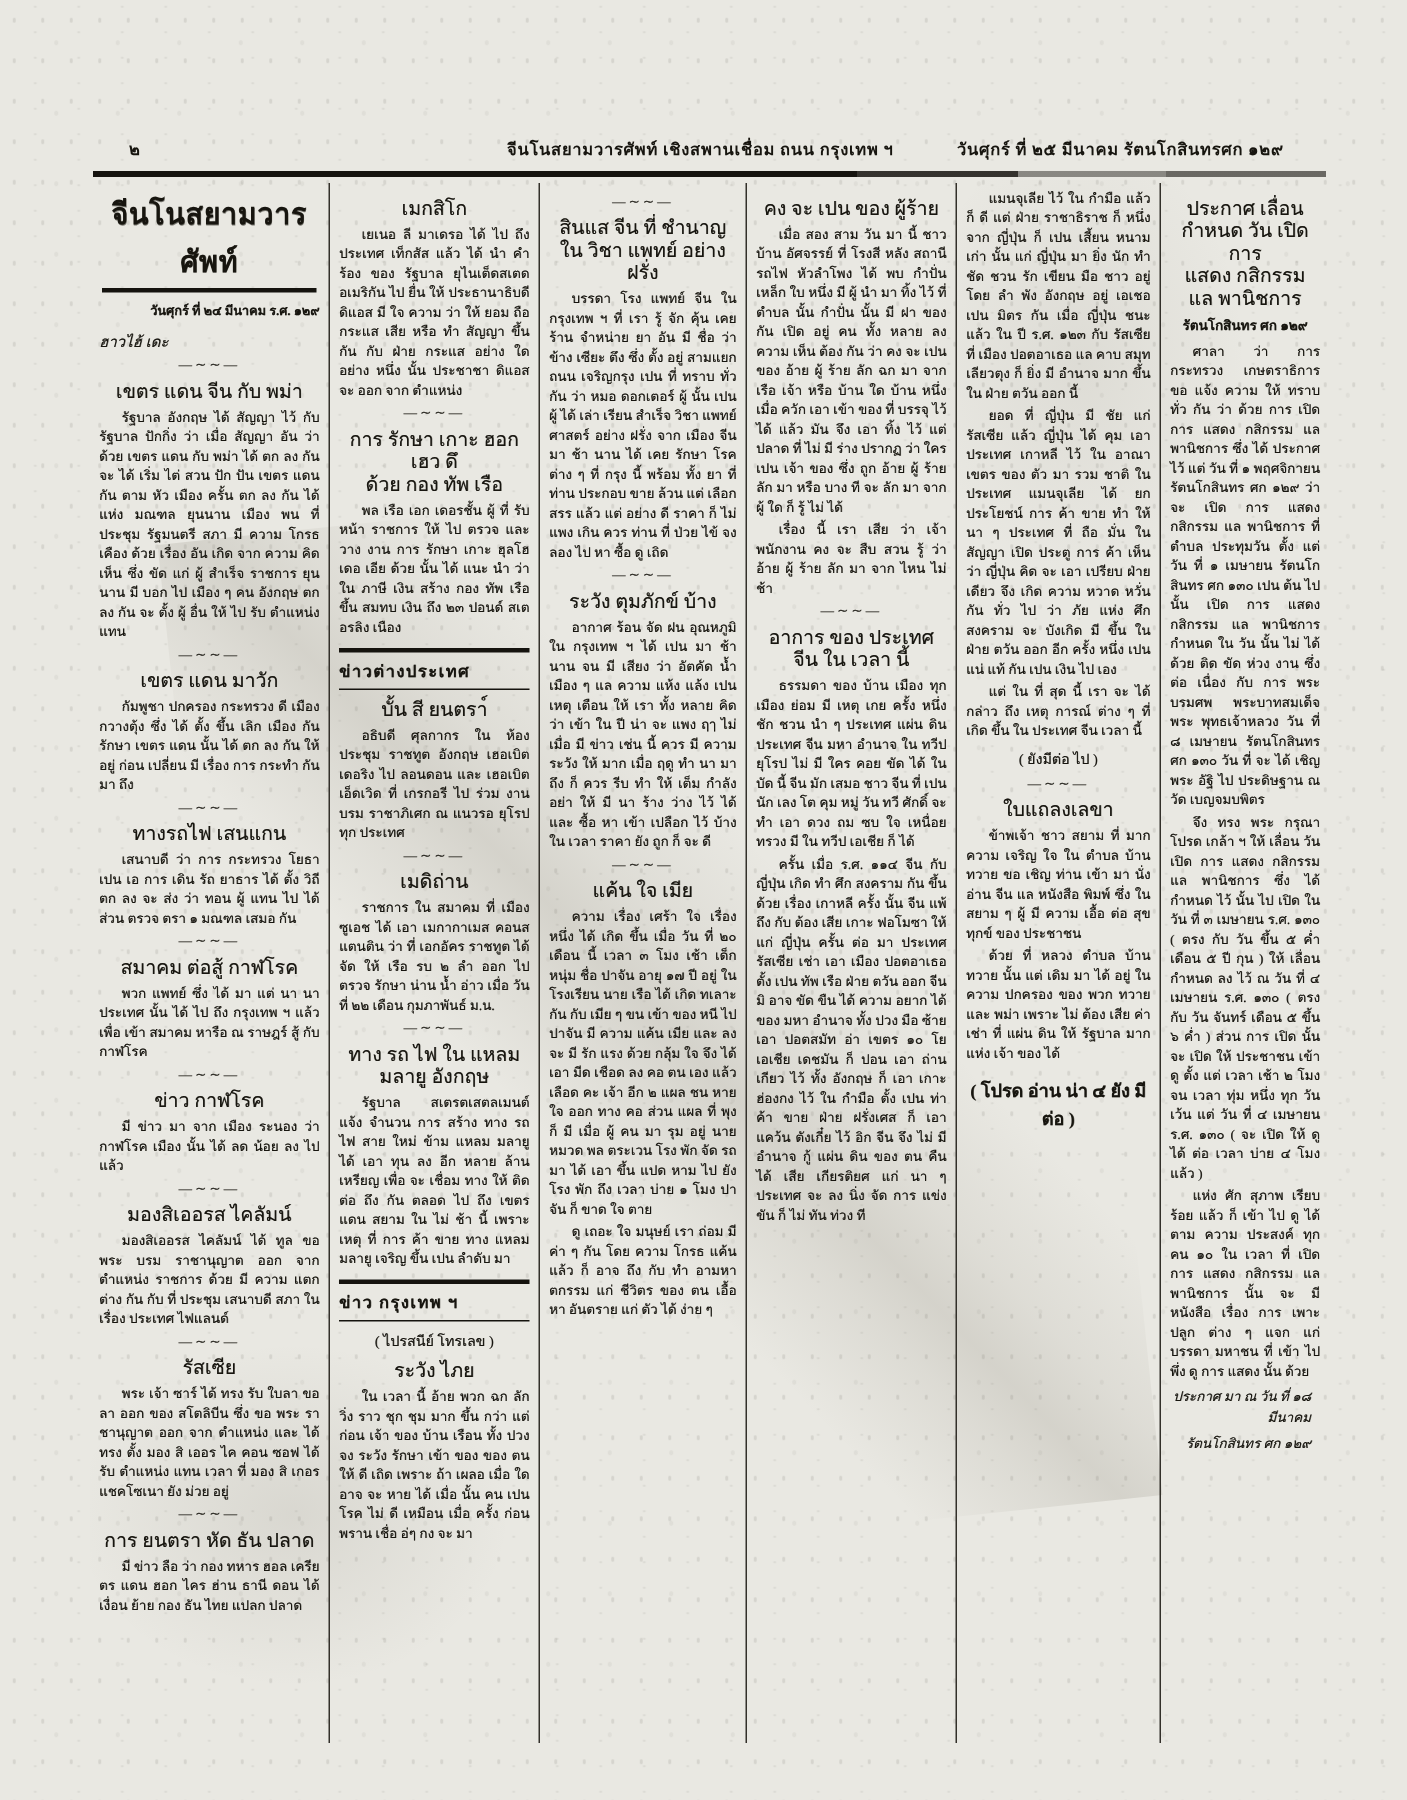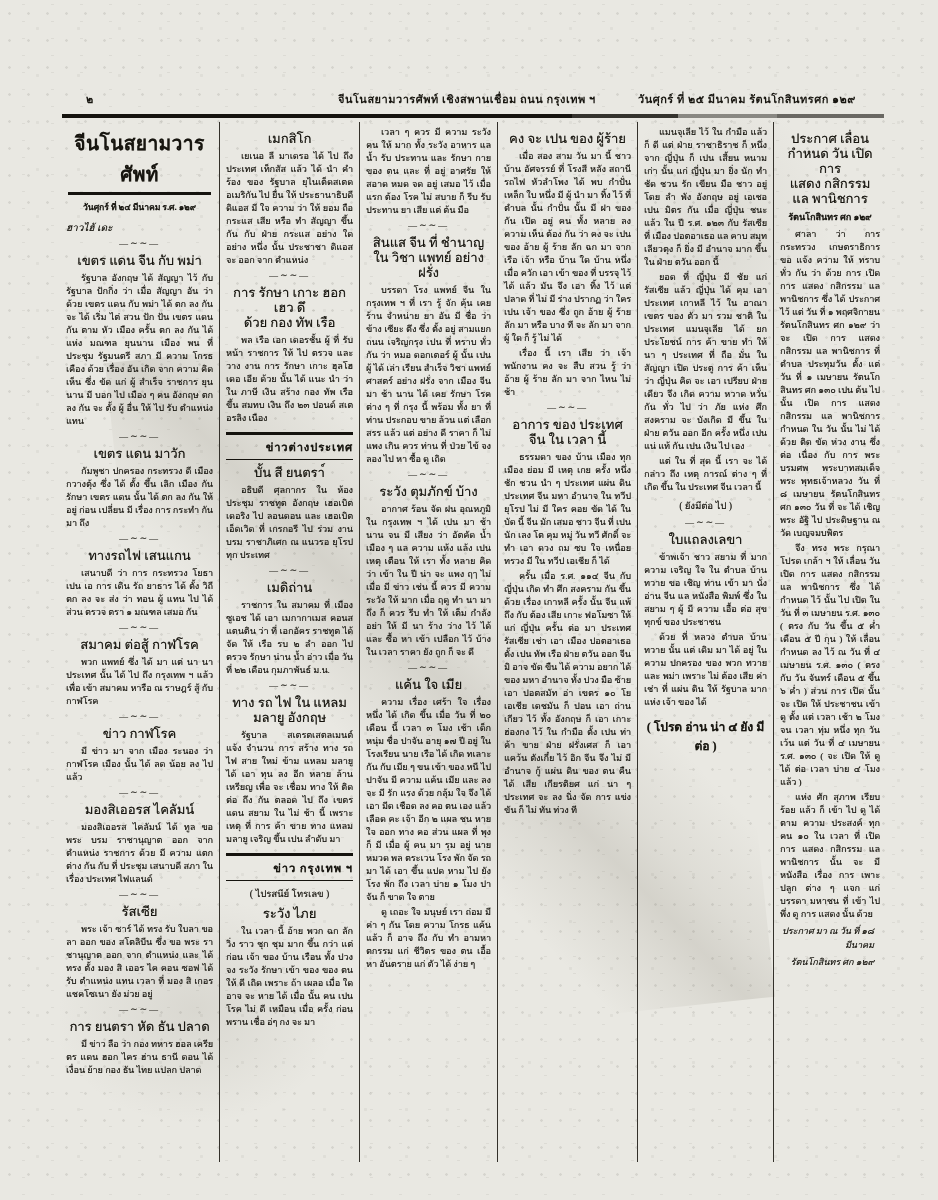--- a/index.html
+++ b/index.html
@@ -32,27 +32,27 @@
     background:linear-gradient(to right,#15130e 0 62%, rgba(21,19,14,.85) 62% 75%, rgba(21,19,14,.45) 75% 87%, rgba(21,19,14,.6) 87% 100%);}
 
   .columns{position:absolute;top:122px;left:60px;width:826px;height:1040px;display:flex;overflow:hidden;}
   .col{box-sizing:border-box;padding:4px 6px 0 6px;border-right:1px solid #33302a;overflow:hidden;}
   .col:last-child{border-right:none;}
   .c1{width:160px;}.c2{width:140px;}.c3{width:138px;}.c4{width:140px;}.c5{width:136px;}.c6{width:112px;}
 
   .col *{text-shadow:.25px .25px 0 rgba(23,21,15,.55);}
   .b-mast{font-size:19px;font-weight:bold;text-align:center;letter-spacing:.5px;margin:2px 0 4px 0;transform:scaleY(1.05);}
   .b-rule{height:3px;background:#15130e;margin:2px 2px 5px 2px;}
-  .b-date{font-size:8.5px;text-align:center;font-weight:bold;margin-bottom:6px;}
+  .b-date{font-size:8.5px;text-align:right;font-weight:bold;margin-bottom:6px;}
   .b-script{font-size:10px;text-align:left;font-style:italic;margin-bottom:2px;}
   .b-h{font-size:13px;font-weight:normal;text-align:center;margin:5px 0 4px 0;white-space:pre-line;line-height:15px;}
   .b-sub{font-size:9px;font-weight:bold;text-align:center;margin:0 0 4px 0;}
   .b-p{font-size:9px;line-height:13px;text-align:justify;text-indent:15px;margin:0 0 2px 0;}
   .b-div{font-size:9px;text-align:center;letter-spacing:2px;margin:3px 0;opacity:.9;}
-  .b-section{font-size:11px;font-weight:bold;text-align:right;border-top:3px solid #15130e;border-bottom:1.5px solid #15130e;padding:3px 0;margin:7px 0 5px 0;letter-spacing:1px;}
+  .b-section{font-size:11px;font-weight:bold;text-align:left;border-top:3px solid #15130e;border-bottom:1.5px solid #15130e;padding:3px 0;margin:7px 0 5px 0;letter-spacing:1px;}
   .b-center{font-size:9.5px;text-align:center;margin:4px 0;}
   .b-centerbig{font-size:12px;font-weight:bold;text-align:center;margin:8px 0 4px 0;}
   .b-right{font-size:9px;text-align:right;padding-right:6px;margin-top:3px;font-style:italic;}
 </style>
 </head>
 <body>
 
 <div class="page">
   <div class="stain stain1"></div>
   <div class="stain stain2"></div>
@@ -112,21 +112,20 @@
         <div class="b-div">—∼∼—</div>
         <div class="b-h">ทาง รถ ไฟ ใน แหลม
 มลายู อังกฤษ</div>
         <div class="b-p">รัฐบาล สเตรตเสตลเมนต์ แจ้ง จำนวน การ สร้าง ทาง รถ ไฟ สาย ใหม่ ข้าม แหลม มลายู ได้ เอา ทุน ลง อีก หลาย ล้าน เหรียญ เพื่อ จะ เชื่อม ทาง ให้ ติด ต่อ ถึง กัน ตลอด ไป ถึง เขตร แดน สยาม ใน ไม่ ช้า นี้ เพราะ เหตุ ที่ การ ค้า ขาย ทาง แหลม มลายู เจริญ ขึ้น เปน ลำดับ มา</div>
         <div class="b-section">ข่าว กรุงเทพ ฯ</div>
         <div class="b-center">( ไปรสนีย์ โทรเลข )</div>
         <div class="b-h">ระวัง ไภย</div>
         <div class="b-p">ใน เวลา นี้ อ้าย พวก ฉก ลัก วิ่ง ราว ชุก ชุม มาก ขึ้น กว่า แต่ ก่อน เจ้า ของ บ้าน เรือน ทั้ง ปวง จง ระวัง รักษา เข้า ของ ของ ตน ให้ ดี เถิด เพราะ ถ้า เผลอ เมื่อ ใด อาจ จะ หาย ได้ เมื่อ นั้น คน เปน โรค ไม่ ดี เหมือน เมื่อ ครั้ง ก่อน พราน เชื่อ อ่ๆ กง จะ มา</div>
       </div>
       <div class="col c3">
-        <div class="b-p">เวลา ๆ ควร มี ความ ระวัง คน ให้ มาก ทั้ง ระวัง อาหาร แล น้ำ รับ ประทาน และ รักษา กาย ของ ตน และ ที่ อยู่ อาศรัย ให้ สอาด หมด จด อยู่ เสมอ ไว้ เมื่อ แรก ต้อง โรค ไม่ สบาย ก็ รีบ รับประทาน ยา เสีย แต่ ต้น มือ</div>
         <div class="b-div">—∼∼—</div>
         <div class="b-h">สินแส จีน ที่ ชำนาญ
 ใน วิชา แพทย์ อย่าง ฝรั่ง</div>
         <div class="b-p">บรรดา โรง แพทย์ จีน ใน กรุงเทพ ฯ ที่ เรา รู้ จัก คุ้น เคย ร้าน จำหน่าย ยา อัน มี ชื่อ ว่า ข้าง เซียะ ตึง ซึ่ง ตั้ง อยู่ สามแยก ถนน เจริญกรุง เปน ที่ ทราบ ทั่ว กัน ว่า หมอ ดอกเตอร์ ผู้ นั้น เปน ผู้ ได้ เล่า เรียน สำเร็จ วิชา แพทย์ ศาสตร์ อย่าง ฝรั่ง จาก เมือง จีน มา ช้า นาน ได้ เคย รักษา โรค ต่าง ๆ ที่ กรุง นี้ พร้อม ทั้ง ยา ที่ ท่าน ประกอบ ขาย ล้วน แต่ เลือก สรร แล้ว แต่ อย่าง ดี ราคา ก็ ไม่ แพง เกิน ควร ท่าน ที่ ป่วย ไข้ จง ลอง ไป หา ซื้อ ดู เถิด</div>
         <div class="b-div">—∼∼—</div>
         <div class="b-h">ระวัง ตุมภักข์ บ้าง</div>
         <div class="b-p">อากาศ ร้อน จัด ฝน อุณหภูมิ ใน กรุงเทพ ฯ ได้ เปน มา ช้า นาน จน มี เสียง ว่า อัตคัด น้ำ เมือง ๆ แล ความ แห้ง แล้ง เปน เหตุ เตือน ให้ เรา ทั้ง หลาย คิด ว่า เข้า ใน ปี น่า จะ แพง ฤๅ ไม่ เมื่อ มี ข่าว เช่น นี้ ควร มี ความ ระวัง ให้ มาก เมื่อ ฤดู ทำ นา มา ถึง ก็ ควร รีบ ทำ ให้ เต็ม กำลัง อย่า ให้ มี นา ร้าง ว่าง ไว้ ได้ และ ซื้อ หา เข้า เปลือก ไว้ บ้าง ใน เวลา ราคา ยัง ถูก ก็ จะ ดี</div>
         <div class="b-div">—∼∼—</div>
         <div class="b-h">แค้น ใจ เมีย</div>
         <div class="b-p">ความ เรื่อง เศร้า ใจ เรื่อง หนึ่ง ได้ เกิด ขึ้น เมื่อ วัน ที่ ๒๐ เดือน นี้ เวลา ๓ โมง เช้า เด็ก หนุ่ม ชื่อ ปาจัน อายุ ๑๗ ปี อยู่ ใน โรงเรียน นาย เรือ ได้ เกิด ทเลาะ กัน กับ เมีย ๆ ขน เข้า ของ หนี ไป ปาจัน มี ความ แค้น เมีย และ ลง จะ มี รัก แรง ด้วย กลุ้ม ใจ จึง ได้ เอา มีด เชือด ลง คอ ตน เอง แล้ว เลือด คะ เจ้า อีก ๒ แผล ชน หาย ใจ ออก ทาง คอ ส่วน แผล ที่ พุง ก็ มี เมื่อ ผู้ คน มา รุม อยู่ นาย หมวด พล ตระเวน โรง พัก จัด รถ มา ได้ เอา ขึ้น แปด หาม ไป ยัง โรง พัก ถึง เวลา บ่าย ๑ โมง ปาจัน ก็ ขาด ใจ ตาย</div>

